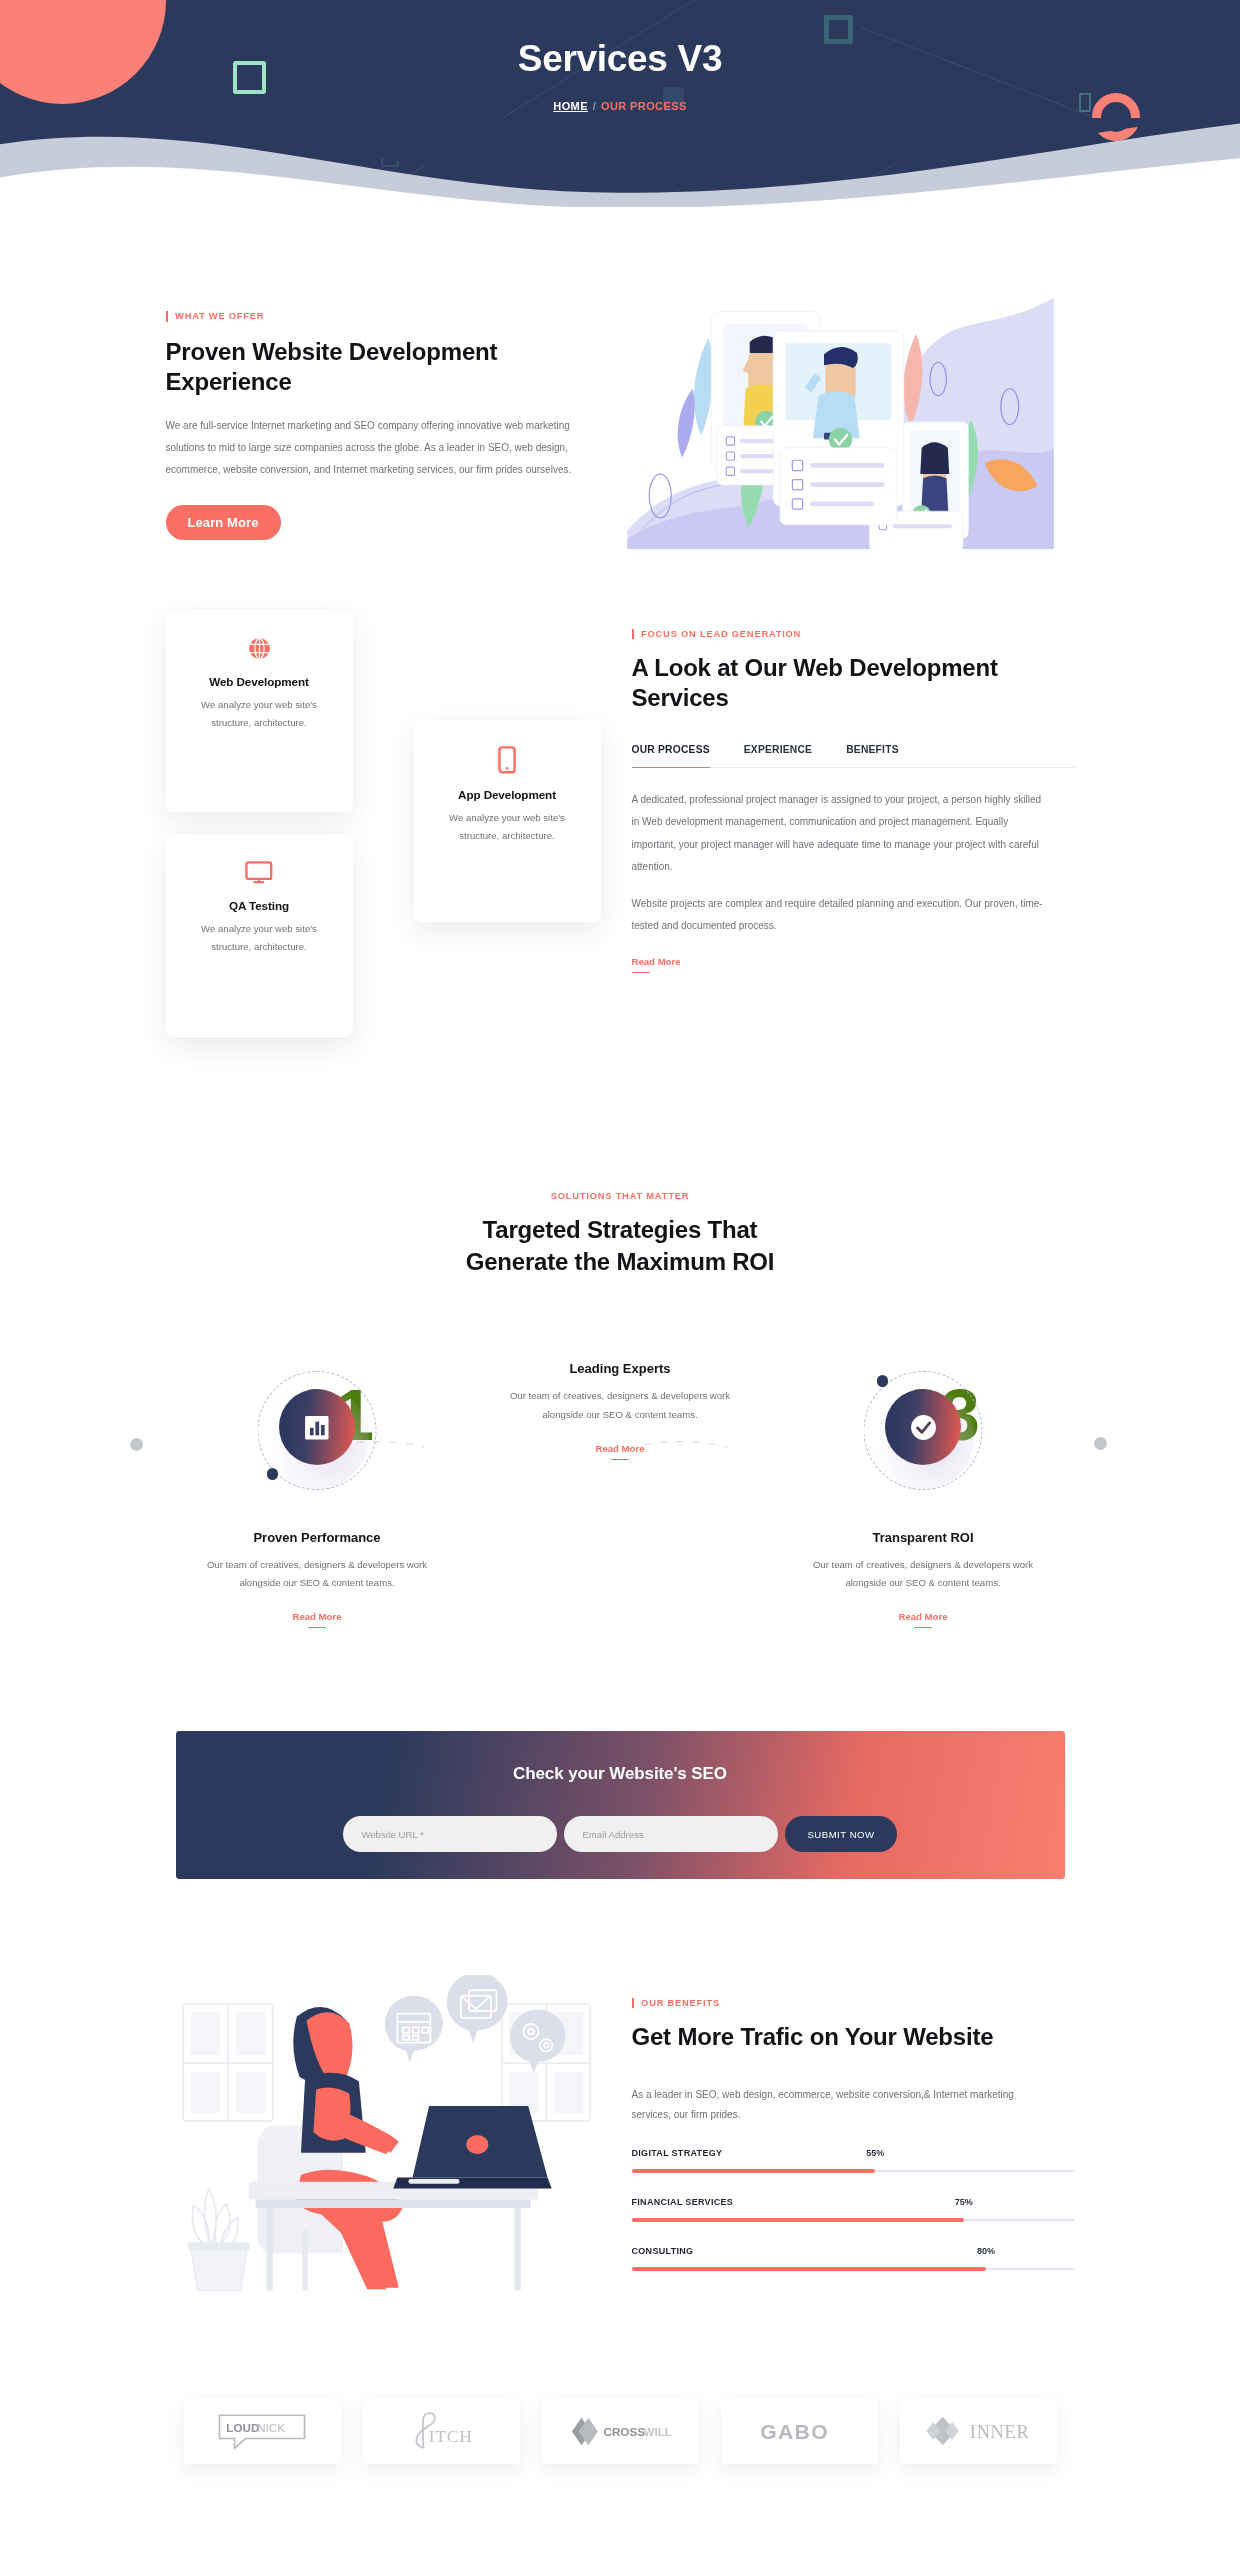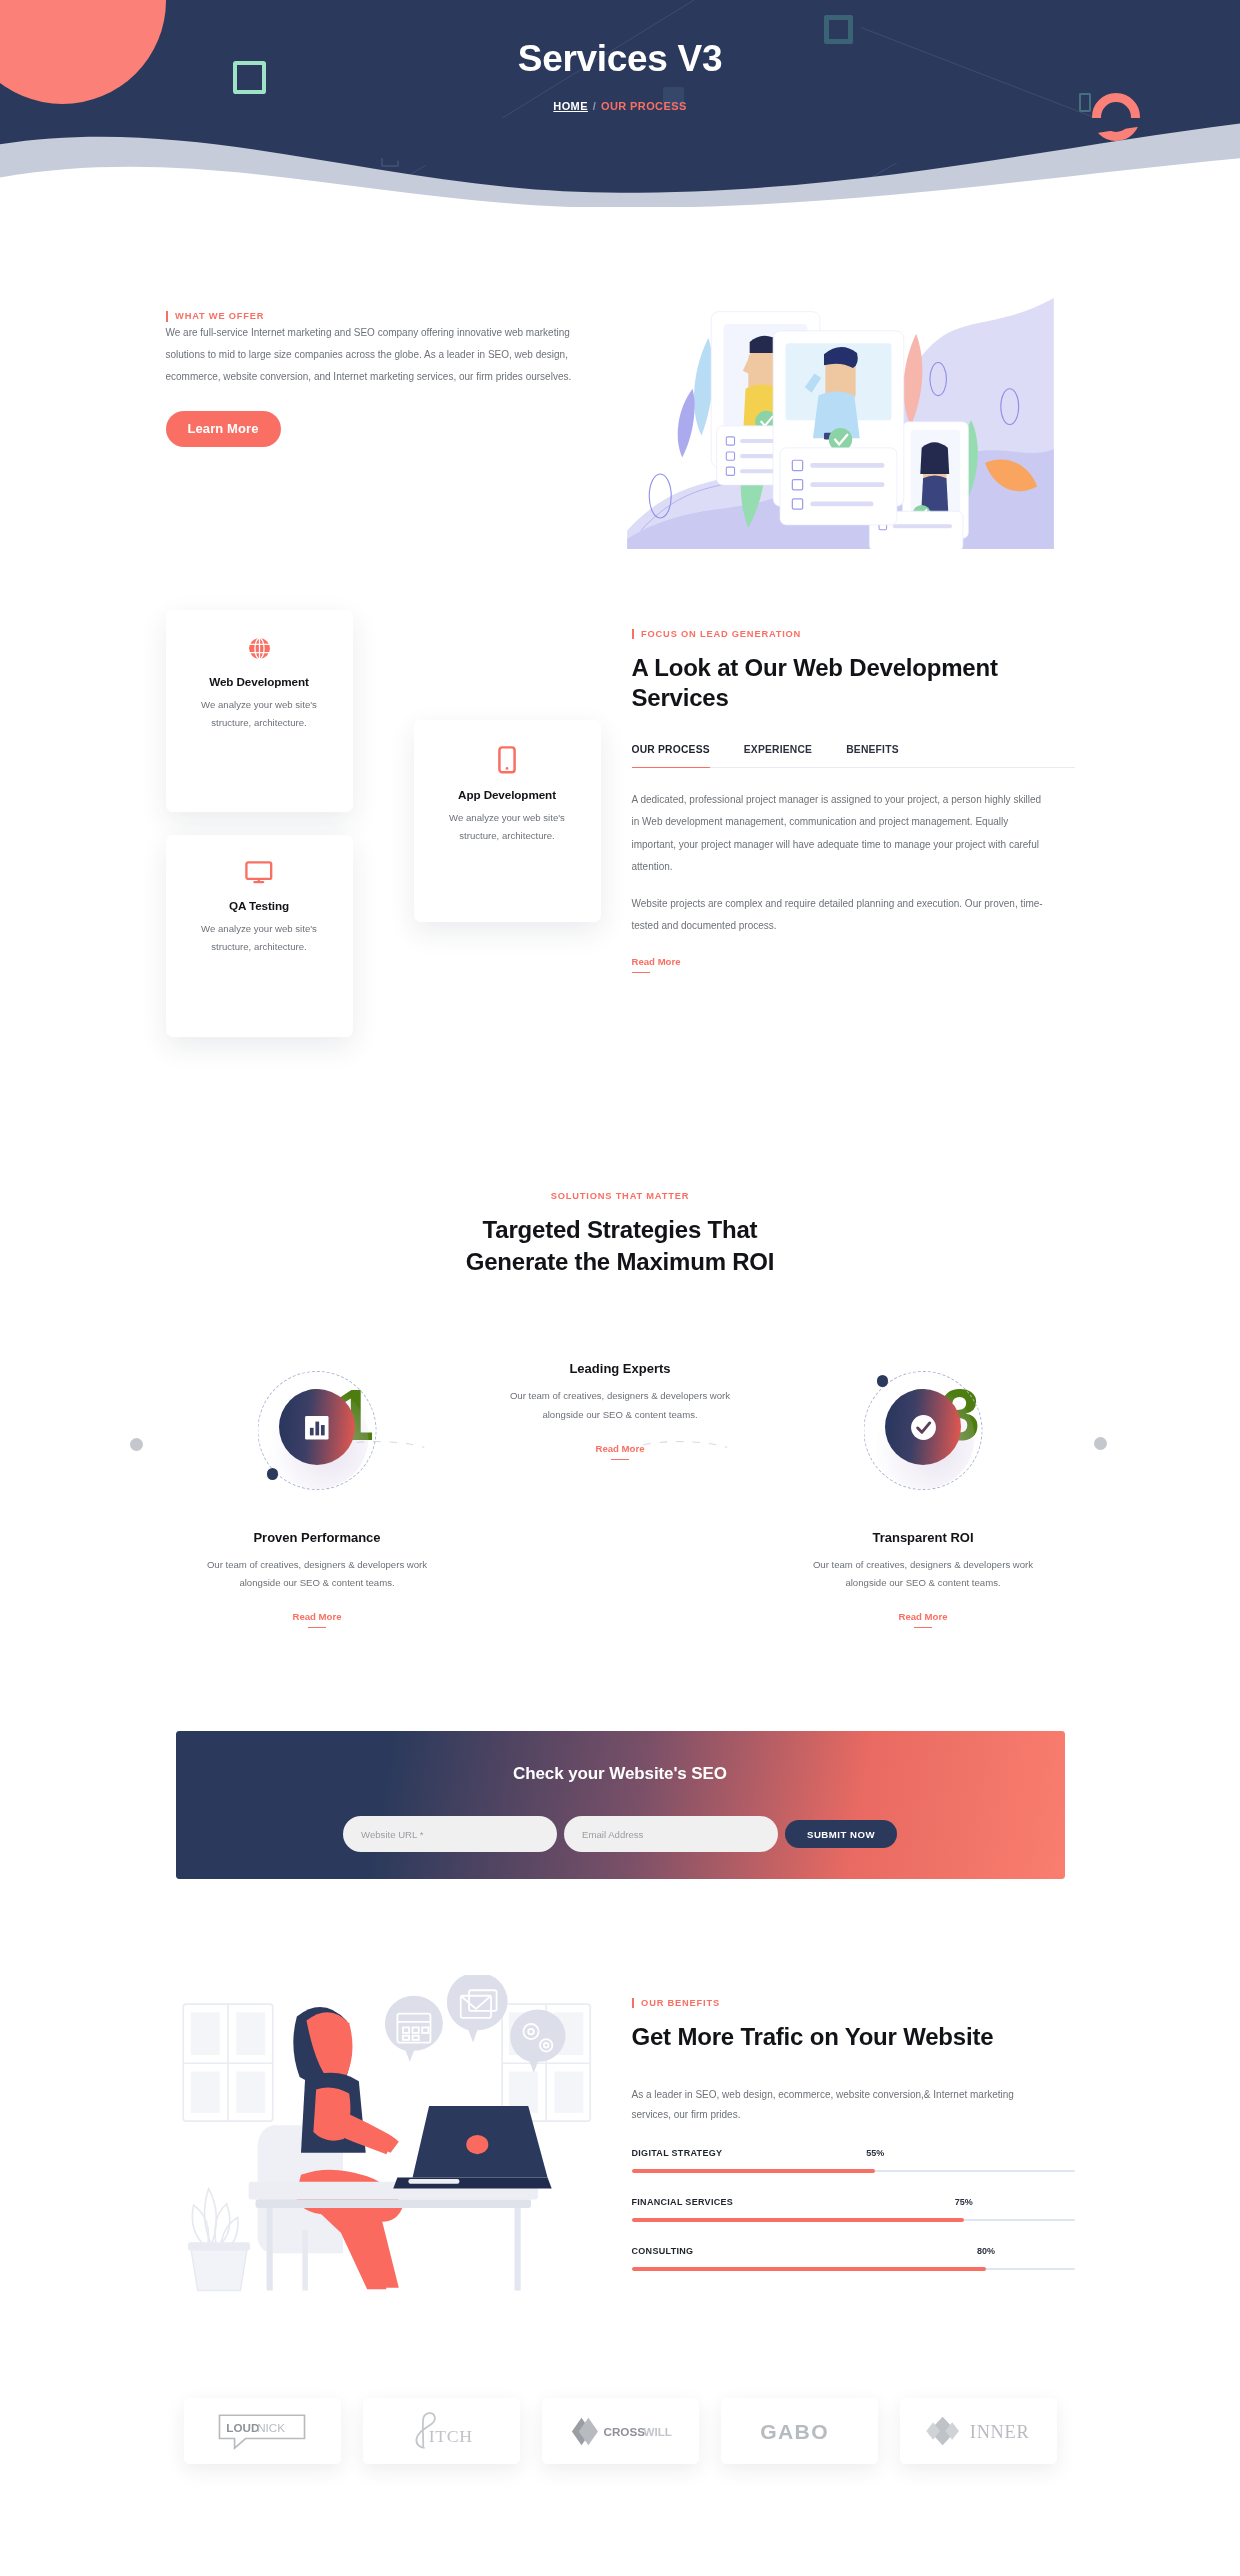--- a/index.html
+++ b/index.html
@@ -274,24 +274,24 @@
   .seo-form { display: flex; align-items: center; gap: 7px; margin-top: 32px; }
   .seo-input {
     width: 214px; height: 36px;
     border: none; border-radius: 20.7px;
     background: #f0f0f0;
     padding: 0 18px;
     font-family: inherit; font-size: 9.6px; color: #3b4049;
   }
   .seo-input::placeholder { color: #9a9da3; }
   .seo-submit {
-    height: 28px; padding: 0 22px;
+    height: 36px; padding: 0 22px;
     border: none; border-radius: 20.7px;
     background: #2b3a5c; color: #fff;
-    font-family: inherit; font-size: 9.6px; font-weight: 700;
+    font-family: inherit; font-size: 9.6px; font-weight: 400;
     letter-spacing: 0.5px; cursor: pointer;
   }
 
   
   .s-benefits { padding: 96px 0 0; }
   .s-benefits .wrap { display: flex; align-items: flex-start; }
   .ben-left { width: 441px; }
   .ben-illus { width: 427px; height: 317px; display: block; }
   .ben-right { flex: 1; padding-left: 25px; padding-top: 20.7px; }
   .ben-right h2 { margin: 13.8px 0 16.5px; max-width: 386px; }
@@ -353,20 +353,21 @@
     <path d="M0,38 C300,-8 560,108 900,108 C1240,108 1500,46 1800,8 L1800,130 L0,130 Z" fill="#c6ccda"></path>
     <path d="M0,86 C300,34 560,130 900,130 C1240,130 1500,86 1800,58 L1800,130 L0,130 Z" fill="#ffffff"></path>
     <path d="M0,20 C300,-30 560,92 900,92 C1240,92 1500,30 1800,-8 L1800,-20 L0,-20 Z" fill="#2b3a5c"></path>
   </svg>
 </header>
 
 <section class="s-offer">
   <div class="wrap">
     <div class="offer-left">
       <span class="eyebrow">WHAT WE OFFER</span>
+      <h2 class="sec-title">Proven Website Development Experience</h2>
       <p class="body-copy">We are full-service Internet marketing and SEO company offering innovative web marketing solutions to mid to large size companies across the globe. As a leader in SEO, web design, ecommerce, website conversion, and Internet marketing services, our firm prides ourselves.</p>
       <button class="btn-pill">Learn More</button>
     </div>
 
     <div class="offer-right">
       <svg class="offer-illus" viewBox="0 0 620 375">
         <path d="M0,348 C90,250 160,300 235,215 C300,142 360,178 430,92 C480,30 530,60 620,10 L620,375 L0,375 Z" fill="#dcdcf7"></path>
         <path d="M0,360 C100,300 170,330 250,285 C330,240 400,268 480,240 C540,219 580,246 620,230 L620,375 L0,375 Z" fill="#c9c9f2"></path>
         <path d="M20,348 C110,250 175,308 250,225" stroke="#8f8ee8" stroke-width="1.4" fill="none" opacity=".55"></path>
         <ellipse cx="48" cy="298" rx="16" ry="32" fill="none" stroke="#8f8ee8" stroke-width="1.6"></ellipse>

